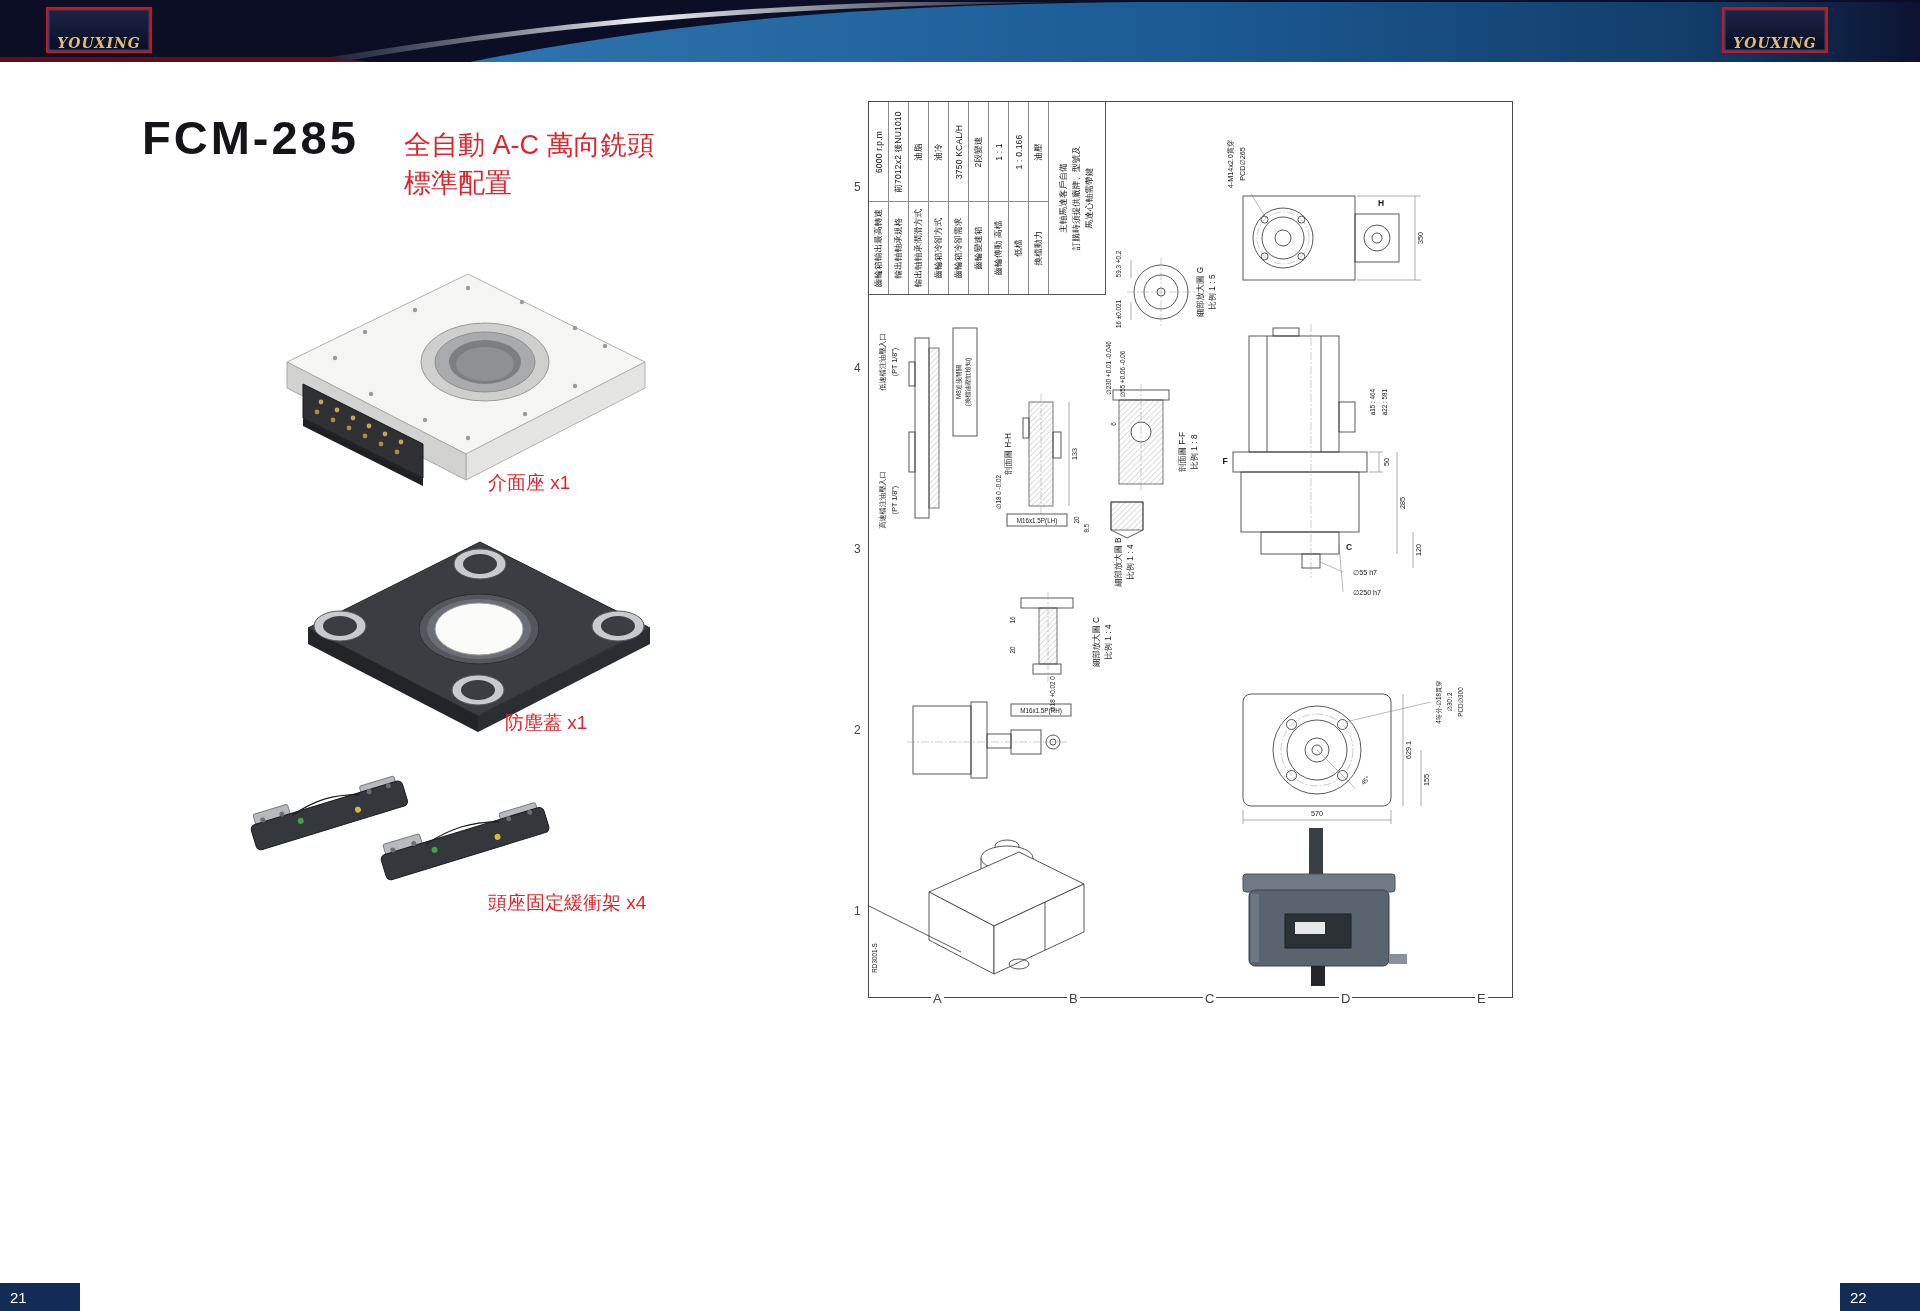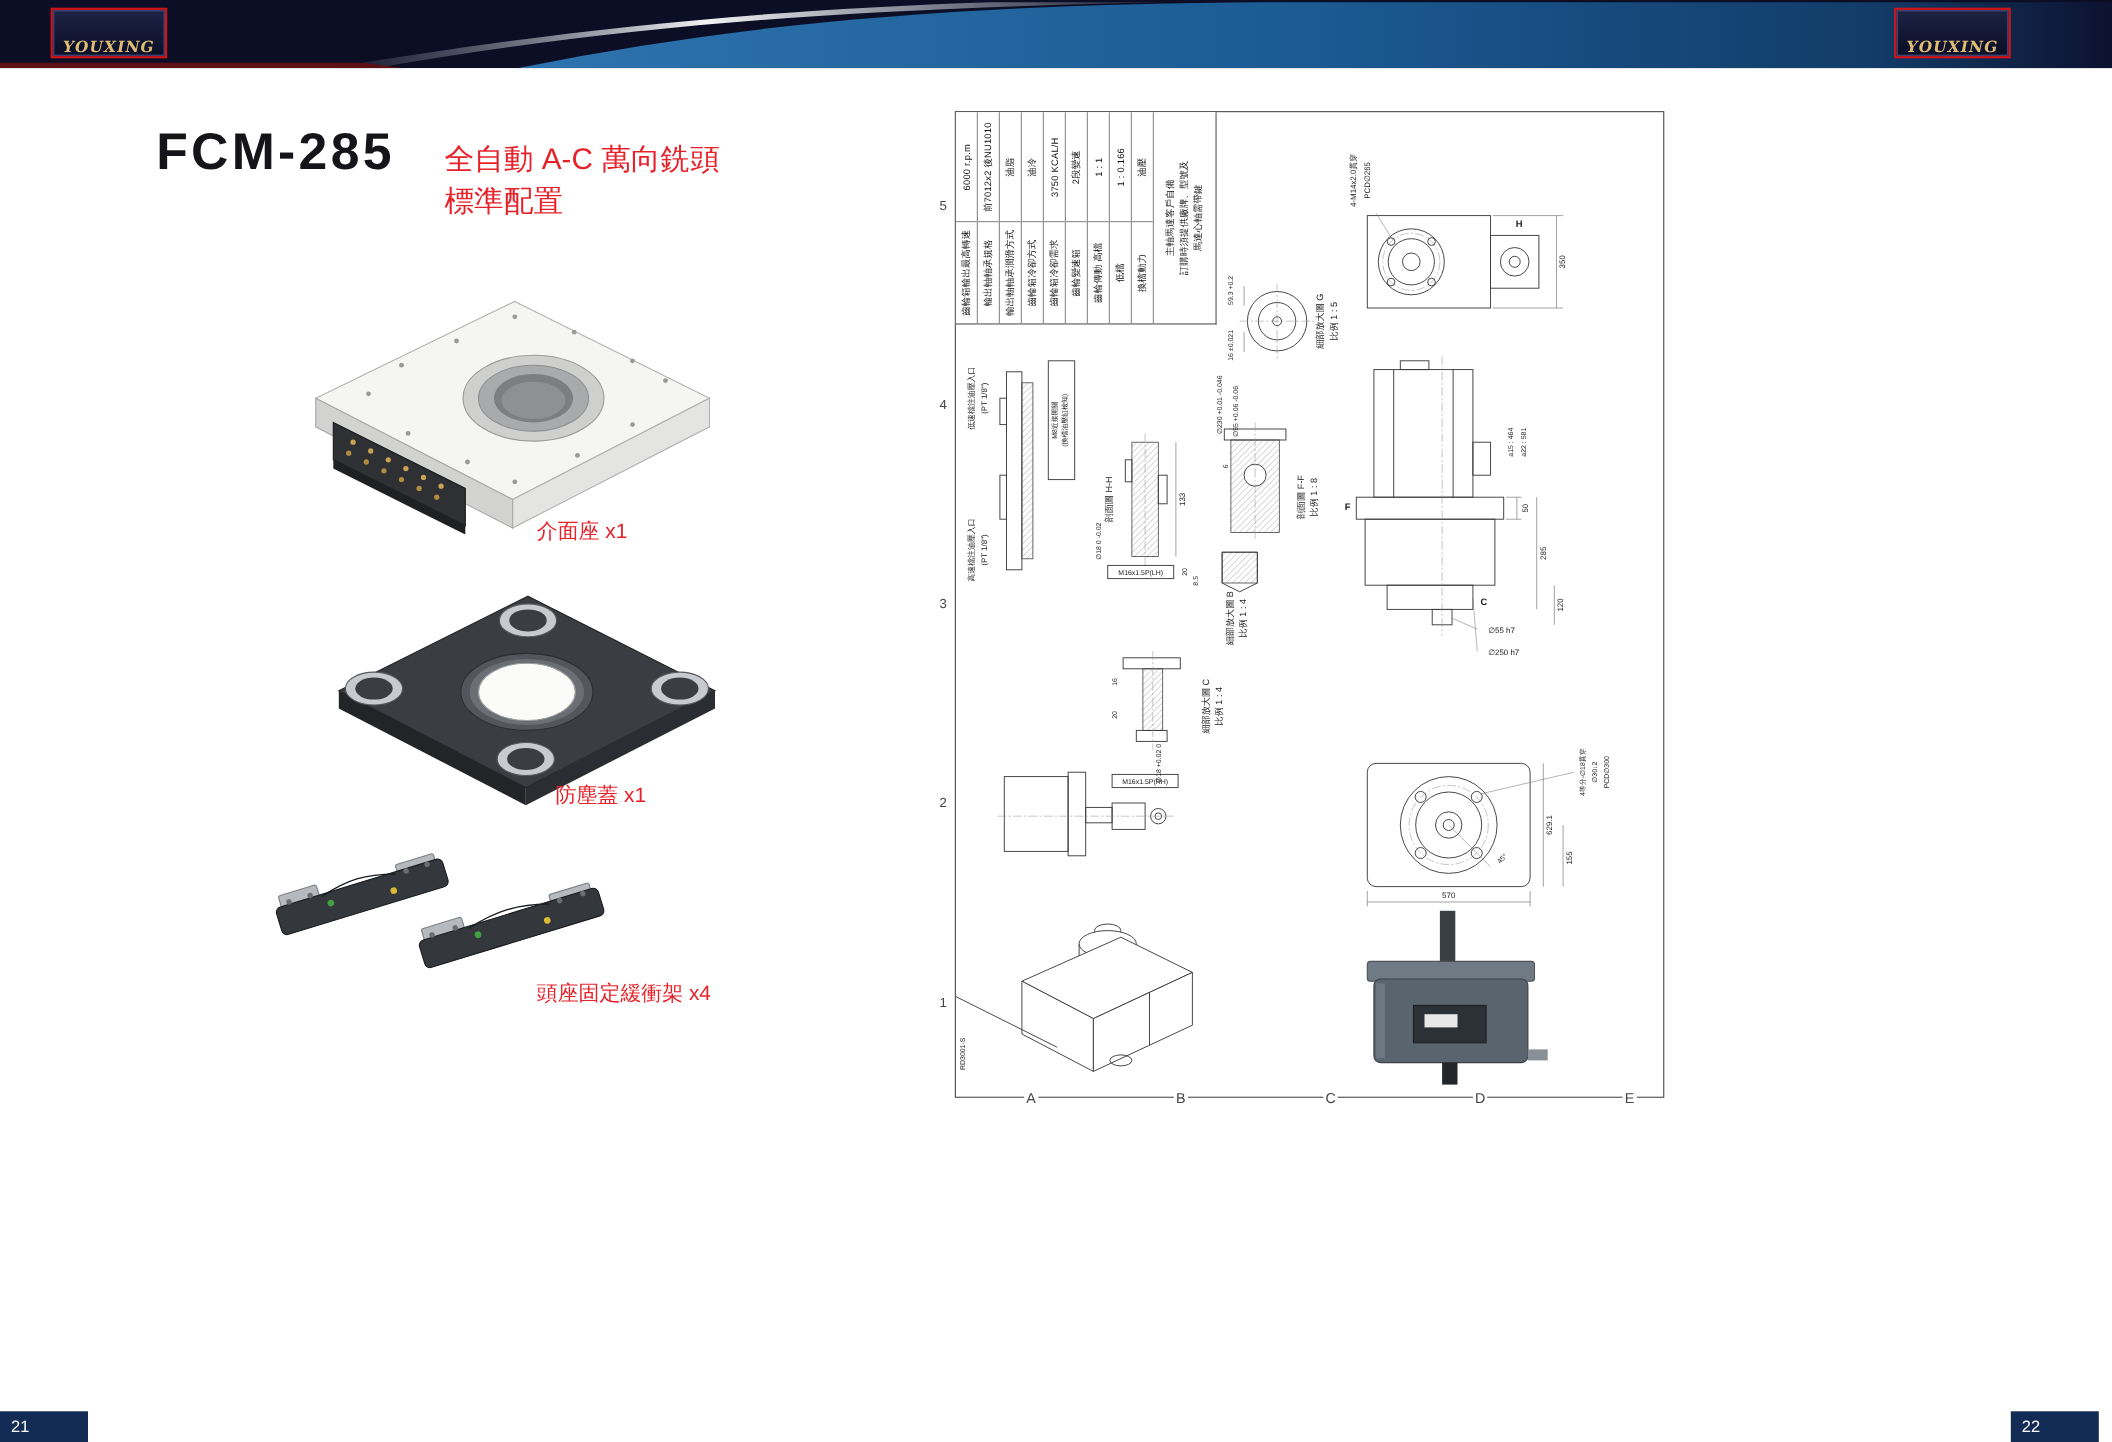--- a/index.html
+++ b/index.html
@@ -47,21 +47,21 @@
   .ht  { fill:url(#hat); stroke:#3b3b3b; stroke-width:.7; }
   .cl  { stroke:#999; stroke-width:.5; stroke-dasharray:8 2 2 2; fill:none; }
   .dim { stroke:#666; stroke-width:.55; fill:none; }
   .ldr { stroke:#777; stroke-width:.5; fill:none; }
   text { fill:#1a1a1a; font-family:"Liberation Sans", sans-serif; text-anchor:middle; }
   .t6 { font-size:6.3px; } .t7 { font-size:7.2px; } .t8 { font-size:8.3px; } .mk { font-size:8.5px; font-weight:bold; }
 
   
   .pagenum { position:absolute; bottom:0; width:80px; height:28px; background:#132c55; color:#fff;
              font-size:15px; display:flex; align-items:center; padding-left:10px; }
-  .pagenum.right { right:12px; left:auto; }
+  .pagenum.right { right:0; left:auto; }
 </style>
 </head>
 <body>
 
 <div class="page">
 
   <header class="topbar">
     <svg class="band-svg" width="1920" height="62" viewBox="0 0 1920 62" preserveAspectRatio="none">
       <defs>
         <linearGradient id="gBlue" x1="0" x2="1" y1="0" y2="0">

